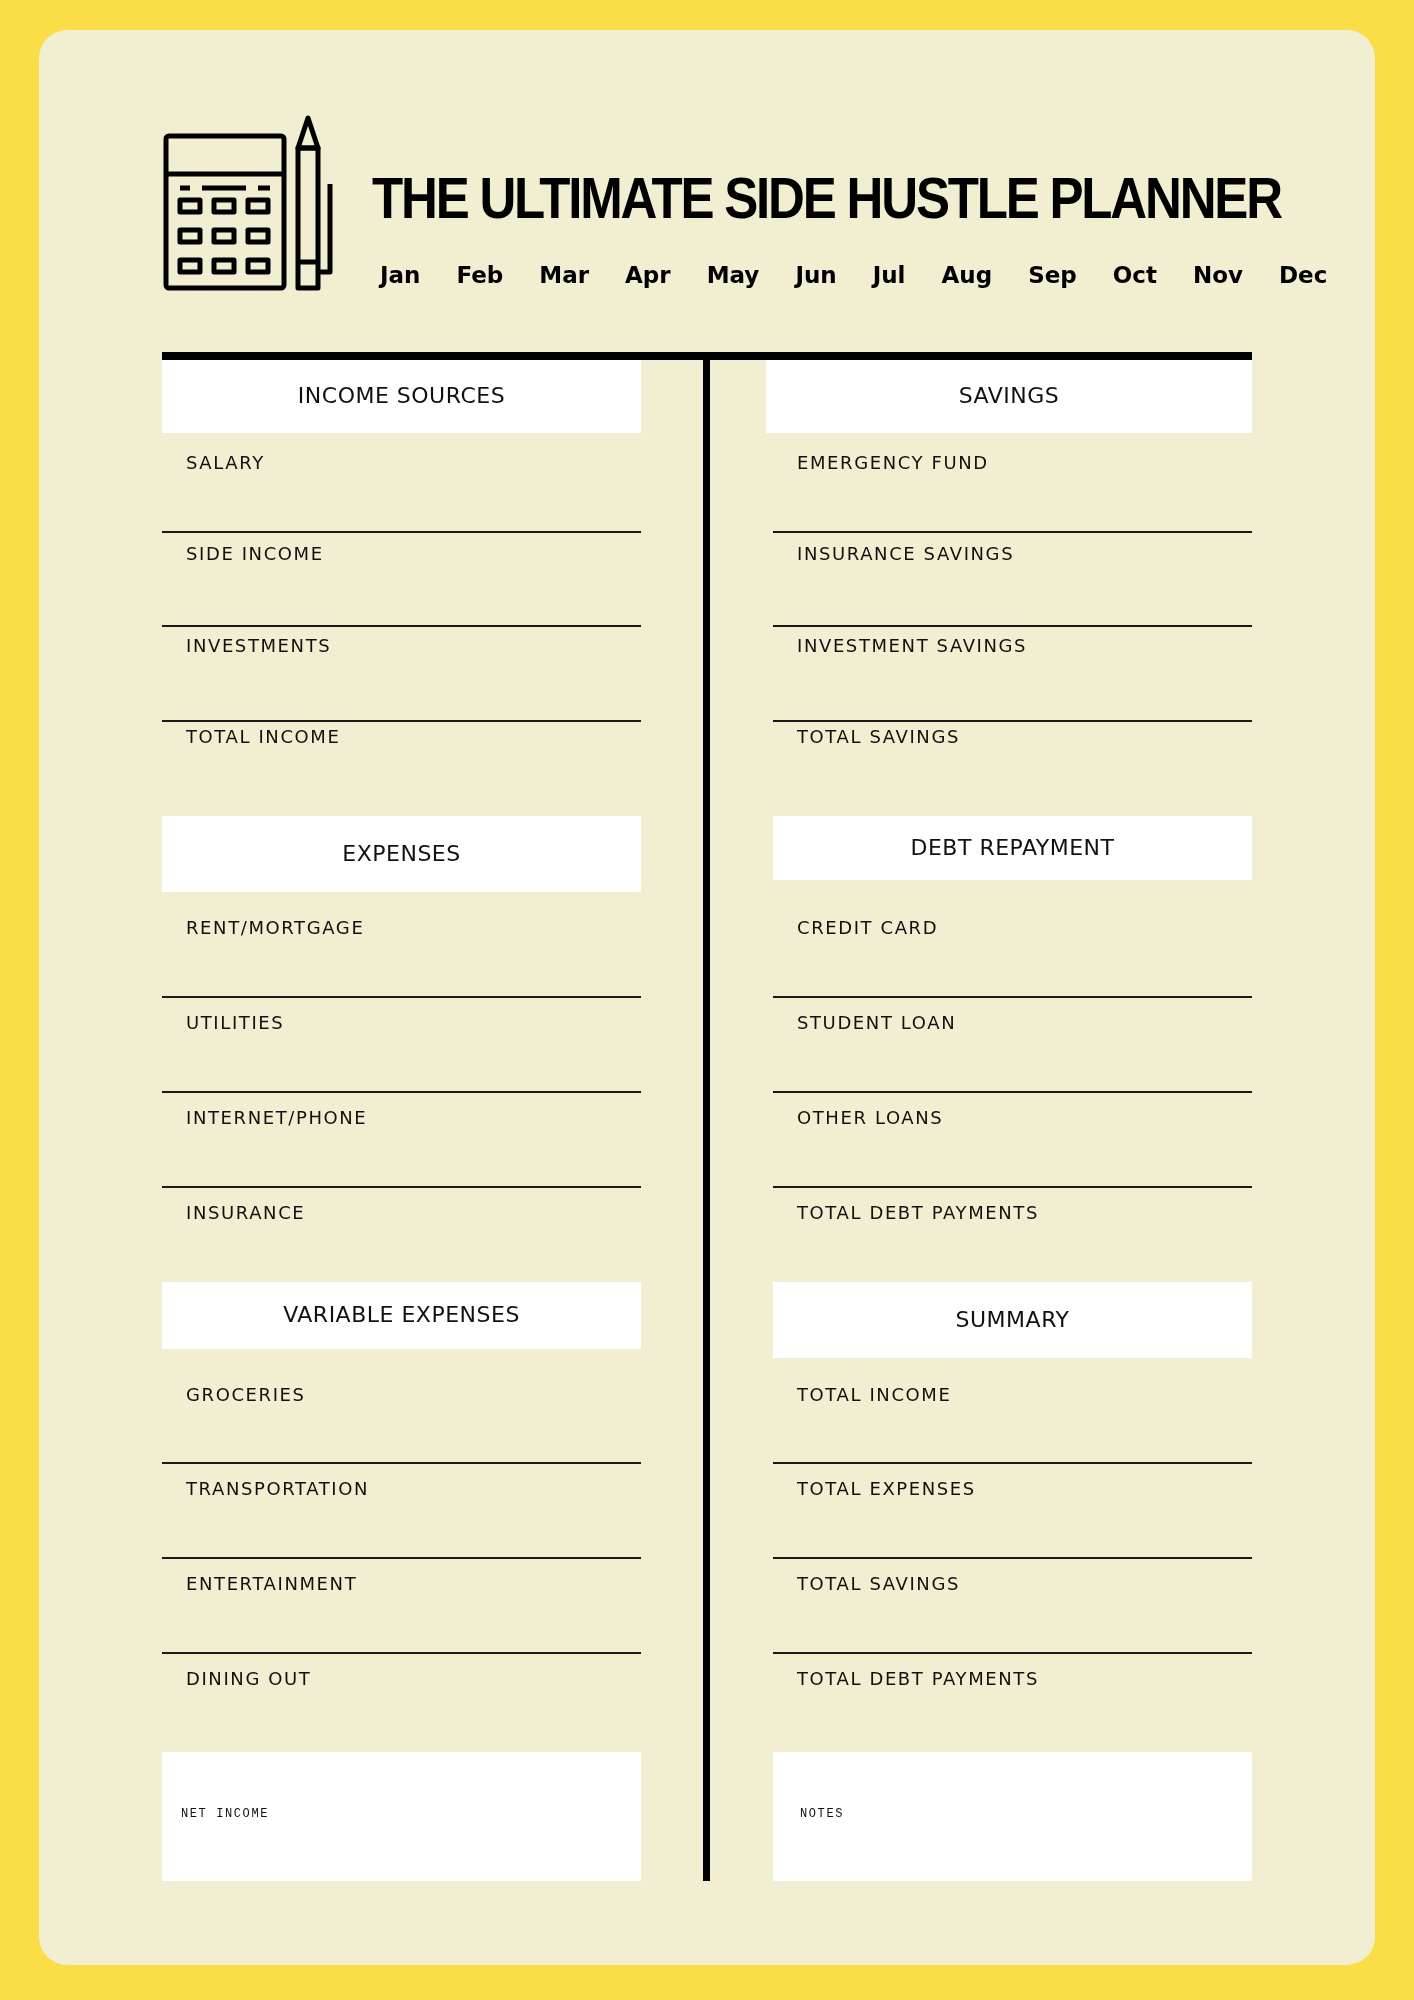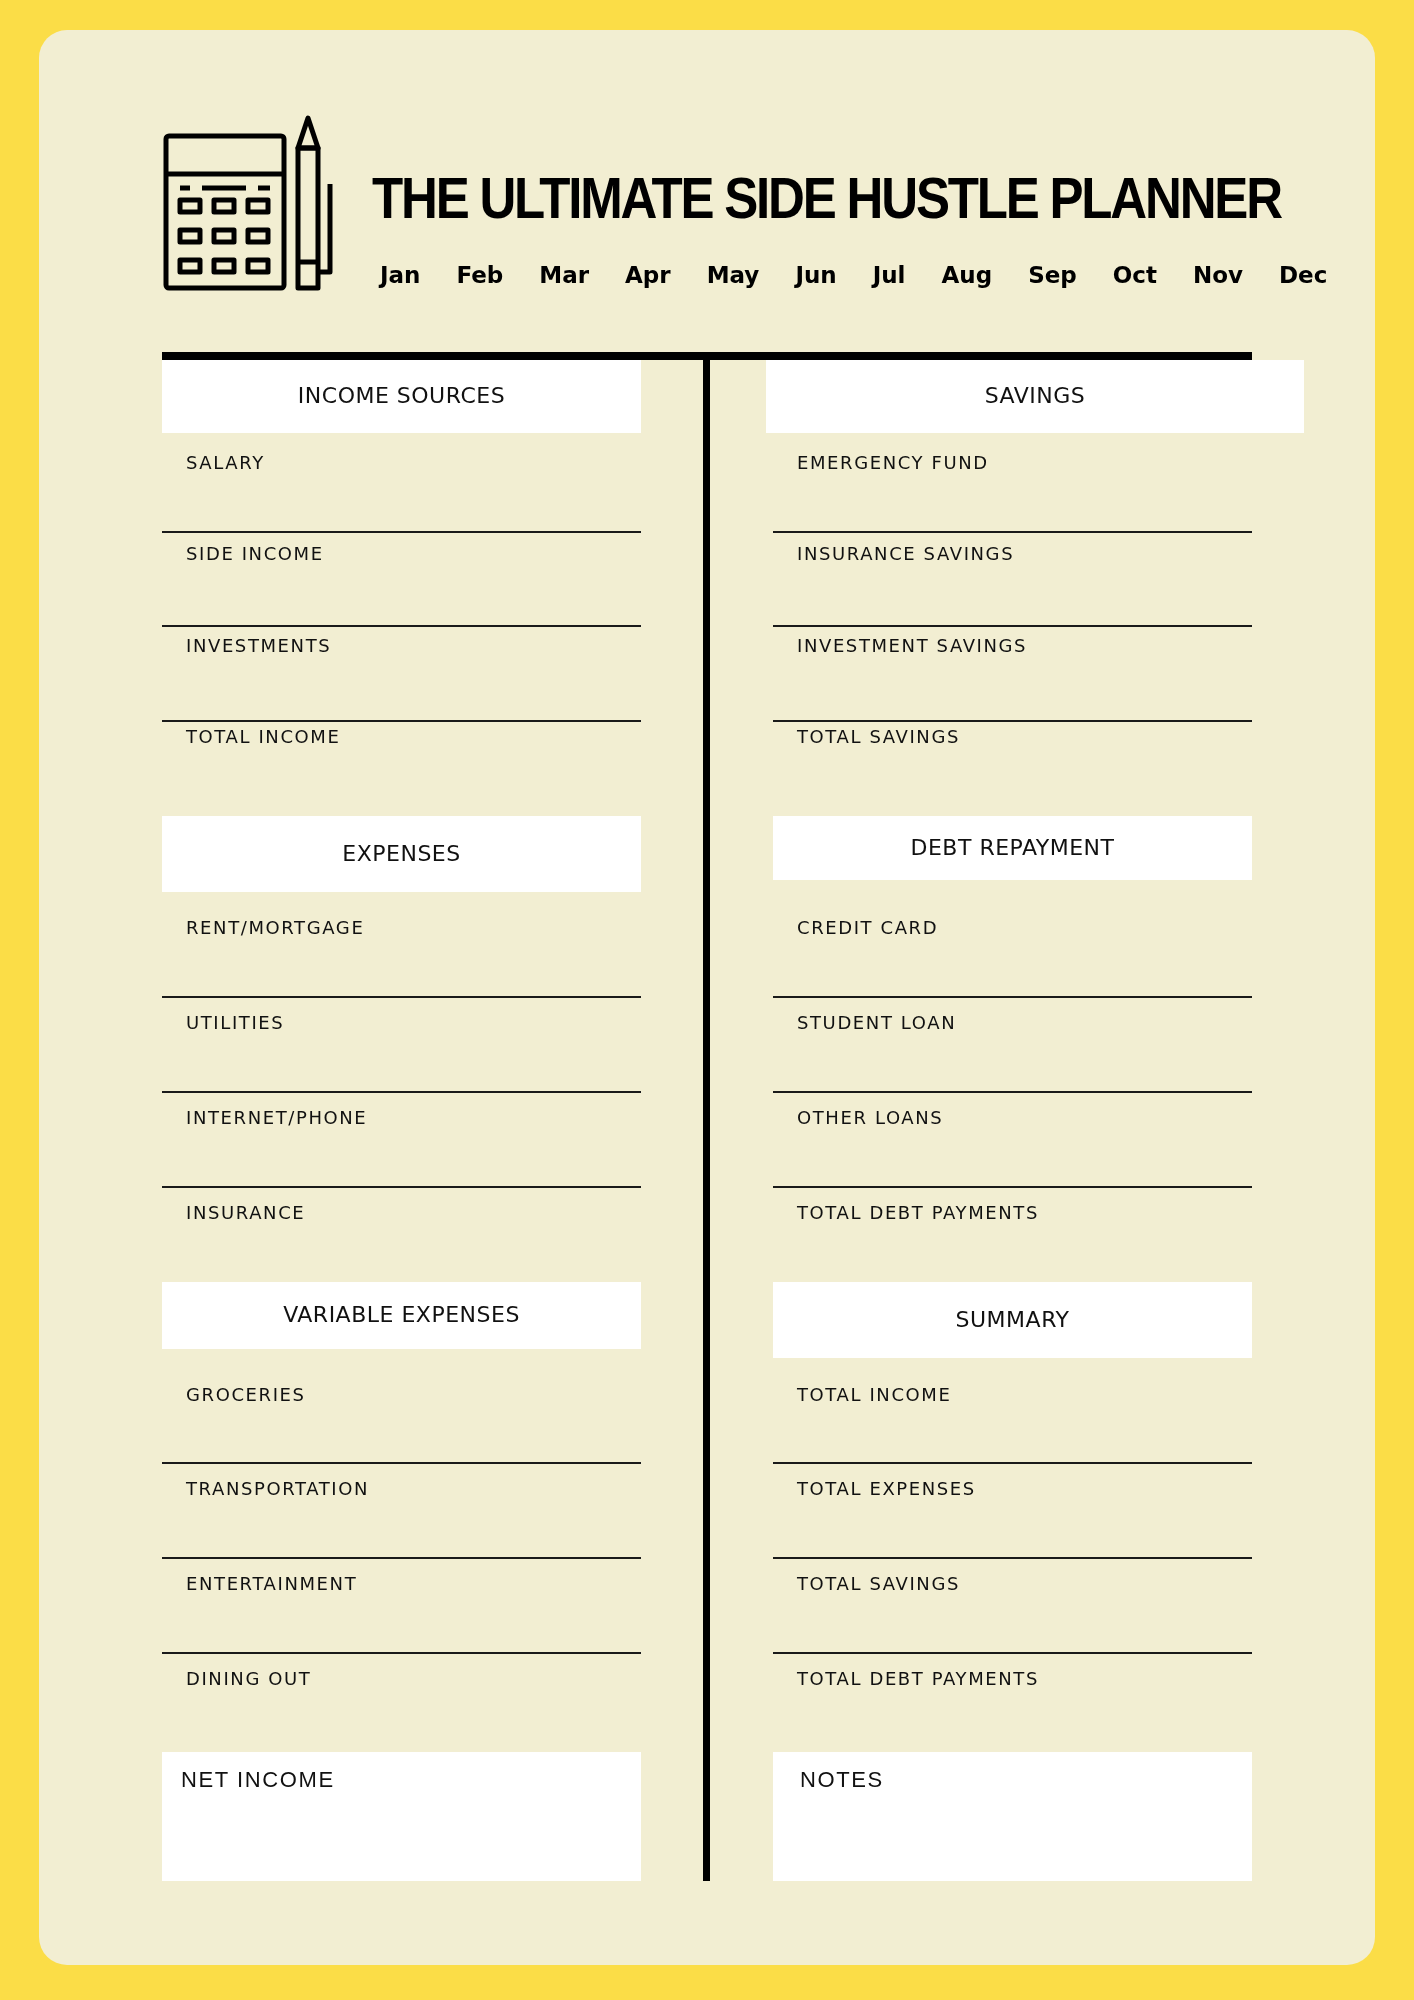--- a/index.html
+++ b/index.html
@@ -8,21 +8,21 @@
   .logo { position:absolute; left:162px; top:112px; width:172px; height:180px; }
   .title { position:absolute; left:372px; top:164px; font-family:"Liberation Sans", sans-serif; font-weight:bold; font-size:58px; letter-spacing:-2.5px; transform:scaleX(0.88); transform-origin:left top; white-space:nowrap; line-height:68px; color:#000; }
   .months { position:absolute; left:380px; top:262px; display:flex; gap:16px; font-family:"DejaVu Sans", sans-serif; font-weight:bold; font-size:23px; color:#000; }
   .months span { display:inline-block; margin-right:20px; }
   .topbar { position:absolute; left:162px; top:352px; width:1090px; height:8px; background:#000; }
   .vbar { position:absolute; left:703px; top:360px; width:7px; height:1521px; background:#000; }
   .hdr { position:absolute; background:#fff; display:flex; align-items:center; justify-content:center; font-family:"DejaVu Sans", sans-serif; font-size:22px; letter-spacing:0.5px; color:#111; padding-bottom:2px; box-sizing:border-box; }
   .lbl { position:absolute; font-family:"DejaVu Sans", sans-serif; font-size:18px; letter-spacing:1.6px; color:#111; white-space:nowrap;margin-left:24px; }
   .line { position:absolute; height:2px; background:#1a1a1a; }
   .box { position:absolute; background:#fff; }
-  .boxlbl { position:absolute; font-family:Liberation Sans, sans-serif; font-size:22px; letter-spacing:1.6px; color:#111; }
+  .boxlbl { position:absolute; font-family:Liberation Mono, monospace; font-size:12px; letter-spacing:1.6px; color:#111;margin-top:40px; }
 </style>
 </head>
 <body>
 
 <div class="card"></div>
 
 <svg class="logo" viewBox="0 0 172 180">
   <g fill="none" stroke="#000" stroke-width="5" stroke-linejoin="round">
     <rect x="4" y="24" width="118" height="152" rx="3"></rect>
     <line x1="4" y1="62" x2="122" y2="62"></line>
@@ -69,21 +69,21 @@
 
 <div class="hdr" style="left:162px;top:360px;width:479px;height:73px;">INCOME SOURCES</div>
 <div class="lbl" style="left:162px;top:452px;">SALARY</div>
 <div class="line" style="left:162px;top:531px;width:479px;"></div>
 <div class="lbl" style="left:162px;top:543px;">SIDE INCOME</div>
 <div class="line" style="left:162px;top:625px;width:479px;"></div>
 <div class="lbl" style="left:162px;top:635px;">INVESTMENTS</div>
 <div class="line" style="left:162px;top:720px;width:479px;"></div>
 <div class="lbl" style="left:162px;top:726px;">TOTAL INCOME</div>
 
-<div class="hdr" style="left:766px;top:360px;width:538px;height:73px;">SAVINGS</div>
+<div class="hdr" style="left:766px;top:360px;width:486px;height:73px;">SAVINGS</div>
 <div class="lbl" style="left:773px;top:452px;">EMERGENCY FUND</div>
 <div class="line" style="left:773px;top:531px;width:479px;"></div>
 <div class="lbl" style="left:773px;top:543px;">INSURANCE SAVINGS</div>
 <div class="line" style="left:773px;top:625px;width:479px;"></div>
 <div class="lbl" style="left:773px;top:635px;">INVESTMENT SAVINGS</div>
 <div class="line" style="left:773px;top:720px;width:479px;"></div>
 <div class="lbl" style="left:773px;top:726px;">TOTAL SAVINGS</div>
 
 <div class="hdr" style="left:162px;top:816px;width:479px;height:76px;">EXPENSES</div>
 <div class="lbl" style="left:162px;top:917px;">RENT/MORTGAGE</div>

